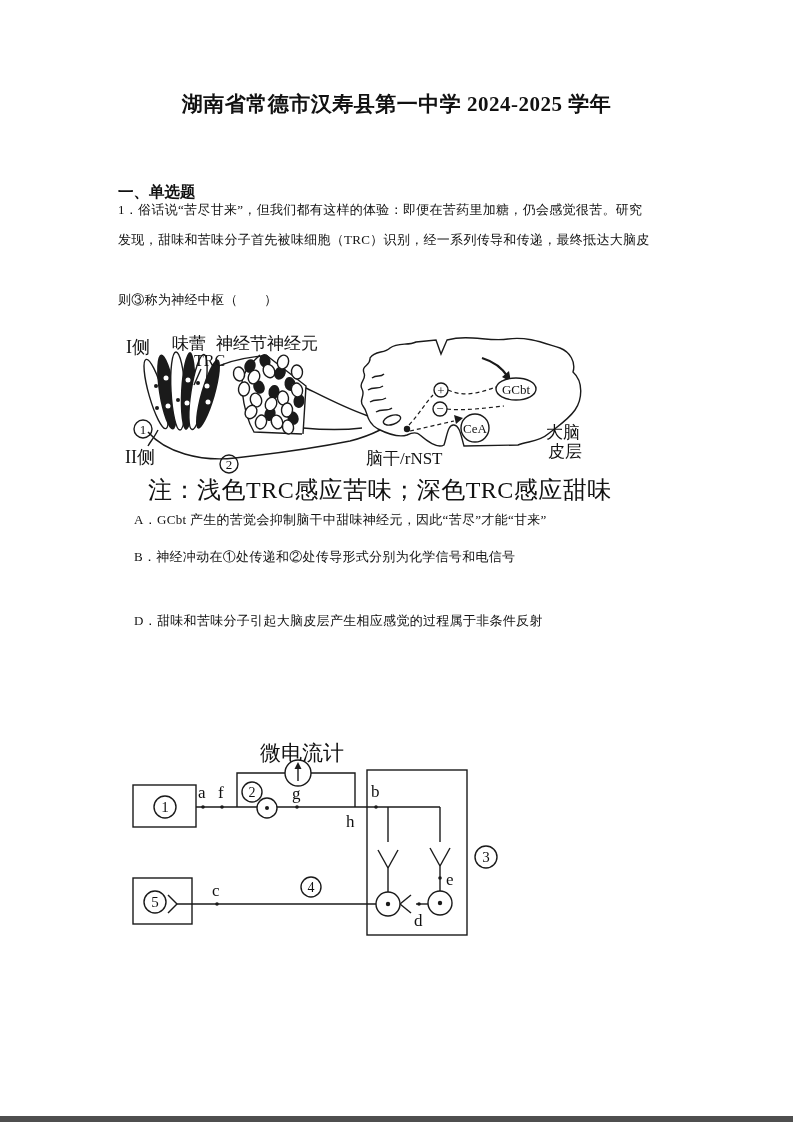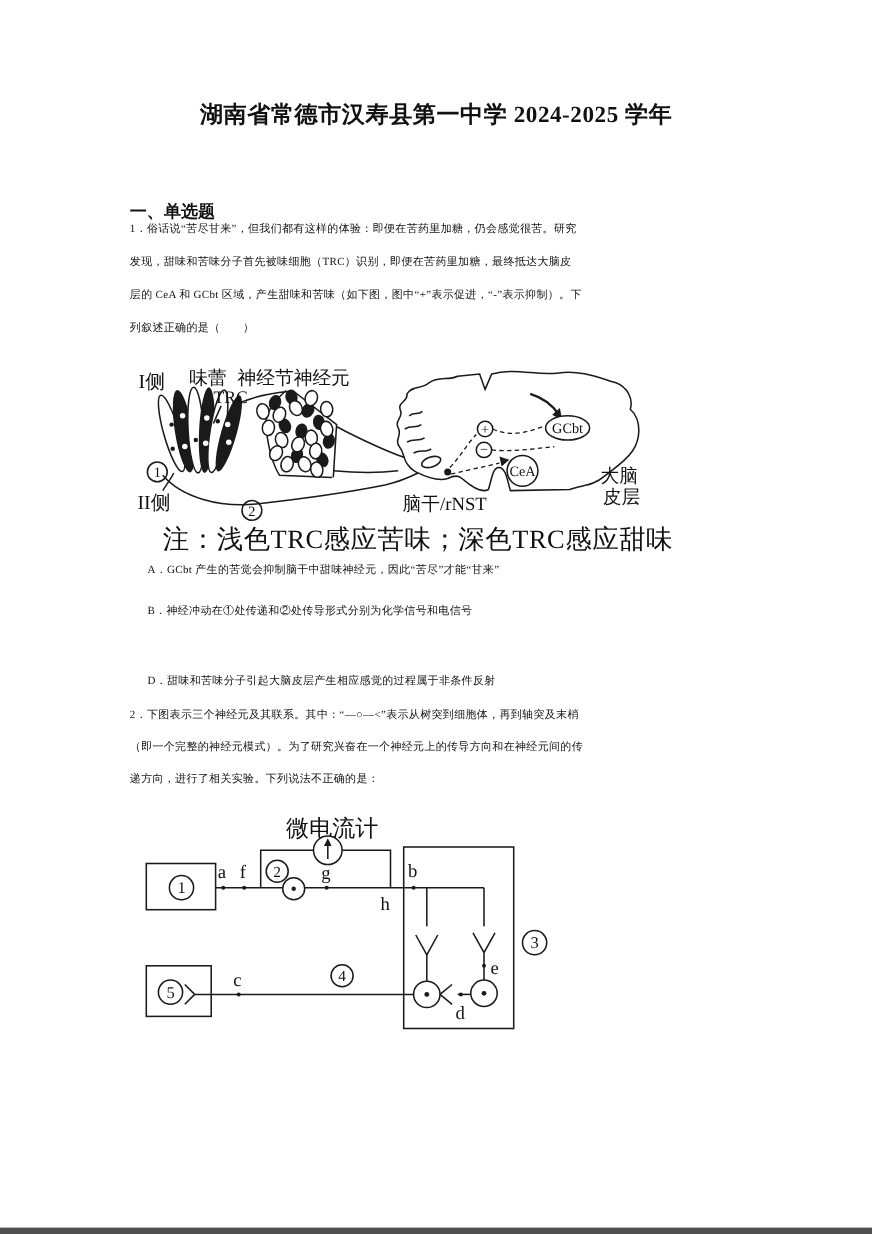--- a/index.html
+++ b/index.html
@@ -1,42 +1,41 @@
 <!DOCTYPE html>
 <html><head>
 <meta charset="utf-8">
 <style>
   html,body{margin:0;padding:0;background:#fff;}
   .page{position:relative;width:793px;height:1122px;background:#ffffff;overflow:hidden;
         font-family:"Liberation Serif","DejaVu Serif",serif;color:#111;}
   .title{position:absolute;left:0;right:0;text-align:center;font-size:21px;font-weight:bold;
          white-space:nowrap;letter-spacing:.5px;}
   .heading{position:absolute;font-size:15.5px;font-weight:bold;white-space:nowrap;}
-  .line{position:absolute;font-size:10px;white-space:nowrap;letter-spacing:.3px;}
+  .line{position:absolute;font-size:13px;white-space:nowrap;letter-spacing:.3px;}
   .note{position:absolute;font-size:24px;white-space:nowrap;letter-spacing:.5px;}
   svg{position:absolute;overflow:visible;}
   svg text{font-family:"Liberation Serif","DejaVu Serif",serif;fill:#111;}
   .st{stroke:#1a1a1a;stroke-width:1.4;fill:none;}
   .stw{stroke:#1a1a1a;stroke-width:1.4;fill:#fff;}
   .dash{stroke:#1a1a1a;stroke-width:1.2;fill:none;stroke-dasharray:4 3;}
   .bottombar{position:absolute;left:0;top:1116px;width:100%;height:6px;background:#4f4f4f;}
 </style>
 </head>
 <body>
 
 <div class="page">
 
   <div class="title" style="top:90px">湖南省常德市汉寿县第一中学 2024-2025 学年</div>
 
   <div class="heading" style="left:118px;top:182px">一、单选题</div>
 
   <div class="line" style="left:118px;top:201px">1．俗话说“苦尽甘来”，但我们都有这样的体验：即便在苦药里加糖，仍会感觉很苦。研究</div>
-  <div class="line" style="left:118px;top:231px">发现，甜味和苦味分子首先被味细胞（TRC）识别，即便在苦药里加糖，最终抵达大脑皮</div>
-  <div class="line" style="left:118px;top:261px">层的 CeA 和 GCbt 区域，产生甜味和苦味（如下图，图中“+”表示促进，“-”表示抑制）。下</div>
-  <div class="line" style="left:118px;top:291px">列叙述正确的是（　　）</div>
+  <div class="line" style="left:118px;top:231px">发现，甜味和苦味分子首先被味细胞（TRC）识别，经一系列传导和传递，最终抵达大脑皮</div>
+  <div class="line" style="left:118px;top:291px">则③称为神经中枢（　　）</div>
 
   <svg style="left:110px;top:328px" width="520" height="145" viewBox="0 0 520 145">
 
     <g>
       <path class="stw" d="M262,96 C256,90 258,84 253,78 C248,72 256,68 252,61 C248,54 257,52 254,45
         C251,37 261,38 260,30 C265,22 274,26 280,20 C288,14 298,18 306,14 L326,12 L331,26 L337,12
         C360,6 378,14 398,11 C418,8 436,16 450,20 C460,24 466,34 463,44 C474,54 472,72 465,82
         C458,92 448,98 438,106 C429,114 418,113 408,117 L354,118 C351,108 350,98 344,97
         C338,96 337,108 334,117 C327,121 317,113 310,107 C306,103 301,105 297,107
         C288,110 276,105 268,101 C265,99 263,98 262,96 Z"></path>
@@ -140,23 +139,20 @@
     <text x="436" y="110" font-size="17">大脑</text>
     <text x="438" y="129" font-size="17">皮层</text>
   </svg>
 
   <div class="note" style="left:148px;top:474px">注：浅色TRC感应苦味；深色TRC感应甜味</div>
 
   <div class="line" style="left:134px;top:511px">A．GCbt 产生的苦觉会抑制脑干中甜味神经元，因此“苦尽”才能“甘来”</div>
   <div class="line" style="left:134px;top:548px">B．神经冲动在①处传递和②处传导形式分别为化学信号和电信号</div>
   <div class="line" style="left:134px;top:612px">D．甜味和苦味分子引起大脑皮层产生相应感觉的过程属于非条件反射</div>
 
-  <div class="line" style="left:118px;top:643px">2．下图表示三个神经元及其联系。其中：“—○—&lt;”表示从树突到细胞体，再到轴突及末梢</div>
-  <div class="line" style="left:118px;top:672px">（即一个完整的神经元模式）。为了研究兴奋在一个神经元上的传导方向和在神经元间的传</div>
-  <div class="line" style="left:118px;top:701px">递方向，进行了相关实验。下列说法不正确的是：</div>
 
   <svg style="left:125px;top:735px" width="400" height="215" viewBox="0 0 400 215">
 
     <text x="177" y="25" font-size="21" text-anchor="middle">微电流计</text>
 
     <rect class="st" x="8" y="50" width="63" height="42" stroke-width="1.6"></rect>
     <circle class="st" cx="40" cy="72" r="11"></circle>
     <text x="40" y="77" font-size="15" text-anchor="middle">1</text>
 
     <line class="st" x1="71" y1="72" x2="242" y2="72"></line>

